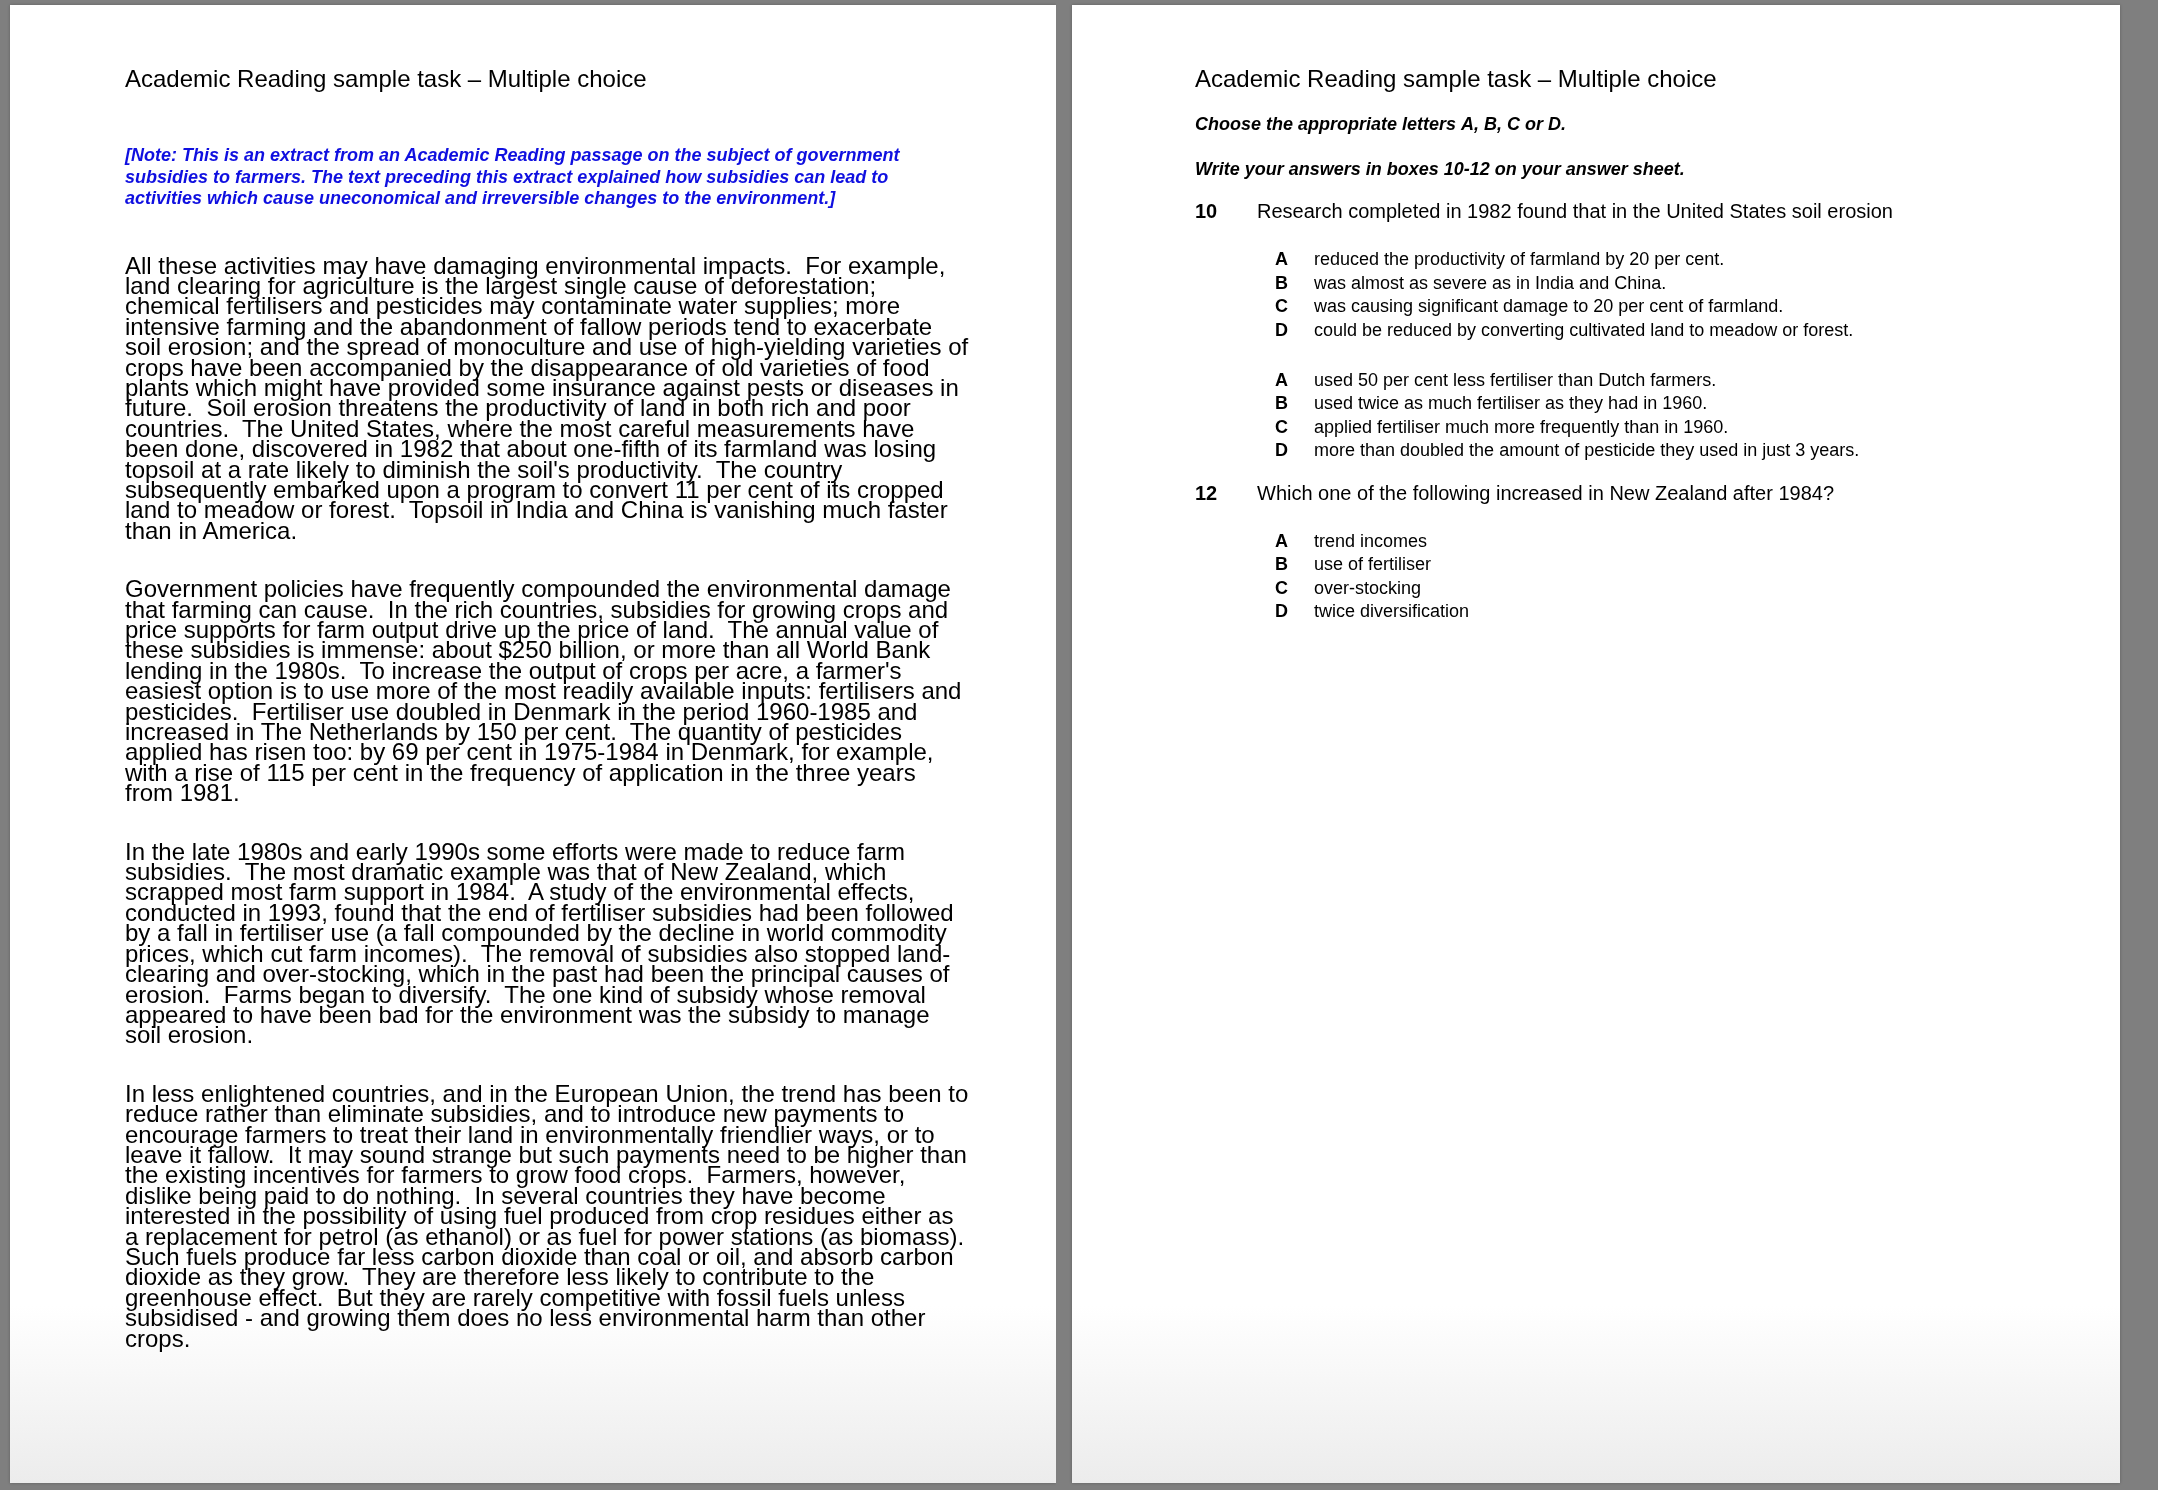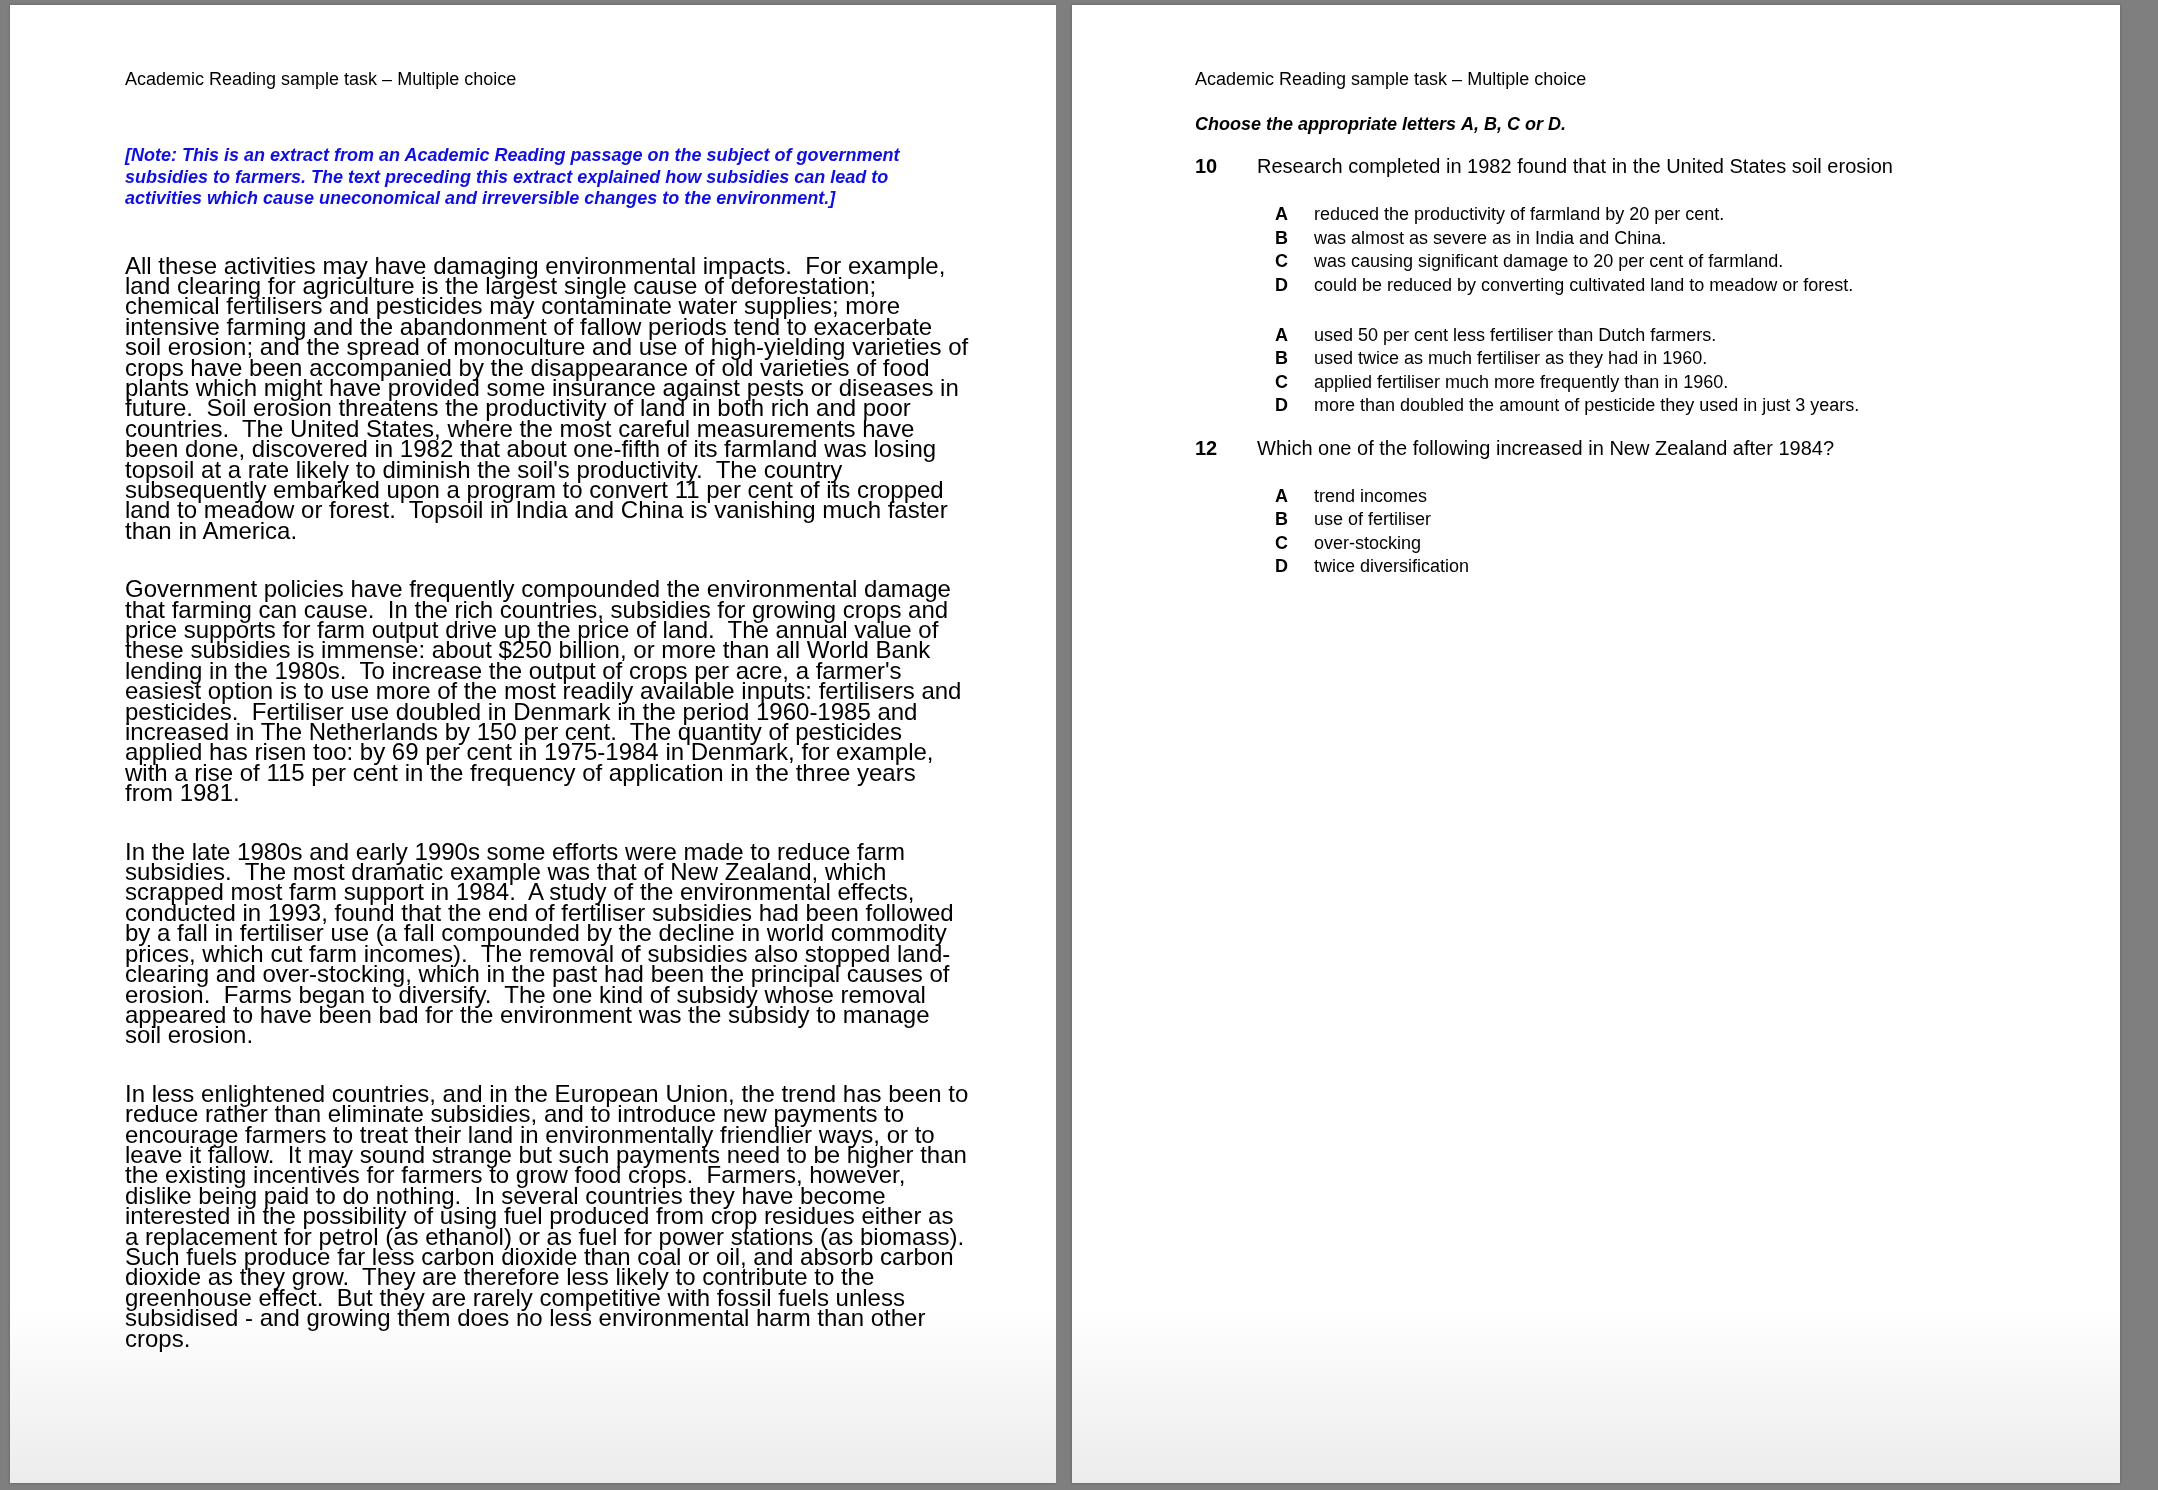--- a/index.html
+++ b/index.html
@@ -23,21 +23,21 @@
   }
   .page-left  { left: 10px;   width: 1046px; padding: 64px 40px 0 115px; }
   .page-right { left: 1072px; width: 1048px; padding: 64px 40px 0 123px; }
   .page-divider {
     position: absolute;
     top: 0; left: 1056px;
     width: 16px; height: 1490px;
     background: #7f7f7f;
   }
   .doc-header {
-    font-size: 18px;
+    font-size: 24px;
     line-height: 20px;
   }
   .note {
     margin-top: 56px;
     width: 792px;
     font-size: 18px;
     line-height: 21.5px;
     font-weight: bold;
     font-style: italic;
     color: #0f0fe0;
@@ -88,20 +88,21 @@
     <p class="para">Government policies have frequently compounded the environmental damage that farming can cause.  In the rich countries, subsidies for growing crops and price supports for farm output drive up the price of land.  The annual value of these subsidies is immense: about $250 billion, or more than all World Bank lending in the 1980s.  To increase the output of crops per acre, a farmer's easiest option is to use more of the most readily available inputs: fertilisers and pesticides.  Fertiliser use doubled in Denmark in the period 1960-1985 and increased in The Netherlands by 150 per cent.  The quantity of pesticides applied has risen too: by 69 per cent in 1975-1984 in Denmark, for example, with a rise of 115 per cent in the frequency of application in the three years from 1981.</p>
     <p class="para">In the late 1980s and early 1990s some efforts were made to reduce farm subsidies.  The most dramatic example was that of New Zealand, which scrapped most farm support in 1984.  A study of the environmental effects, conducted in 1993, found that the end of fertiliser subsidies had been followed by a fall in fertiliser use (a fall compounded by the decline in world commodity prices, which cut farm incomes).  The removal of subsidies also stopped land-clearing and over-stocking, which in the past had been the principal causes of erosion.  Farms began to diversify.  The one kind of subsidy whose removal appeared to have been bad for the environment was the subsidy to manage soil erosion.</p>
     <p class="para">In less enlightened countries, and in the European Union, the trend has been to reduce rather than eliminate subsidies, and to introduce new payments to encourage farmers to treat their land in environmentally friendlier ways, or to leave it fallow.  It may sound strange but such payments need to be higher than the existing incentives for farmers to grow food crops.  Farmers, however, dislike being paid to do nothing.  In several countries they have become interested in the possibility of using fuel produced from crop residues either as a replacement for petrol (as ethanol) or as fuel for power stations (as biomass).  Such fuels produce far less carbon dioxide than coal or oil, and absorb carbon dioxide as they grow.  They are therefore less likely to contribute to the greenhouse effect.  But they are rarely competitive with fossil fuels unless subsidised - and growing them does no less environmental harm than other crops.</p>
   </div>
 
   <div class="page-divider"></div>
 
   <div class="page page-right">
     <div class="doc-header">Academic Reading sample task – Multiple choice</div>
     <div class="instruction"><span>Choose the appropriate letters </span><b>A</b><span>, </span><b>B</b><span>, </span><b>C</b><span> or </span><b>D</b><span>.</span></div>
+    <div class="instruction">Write your answers in boxes 10-12 on your answer sheet.</div>
     <div id="questions-container">
   <div class="question first">
     <div class="q-row">
       <div class="q-num">10</div>
       <div class="q-text">Research completed in 1982 found that in the United States soil erosion</div>
     </div>
     <div class="options">
   <div class="option-row">
     <div class="opt-letter">A</div>
     <div class="opt-text">reduced the productivity of farmland by 20 per cent.</div>

